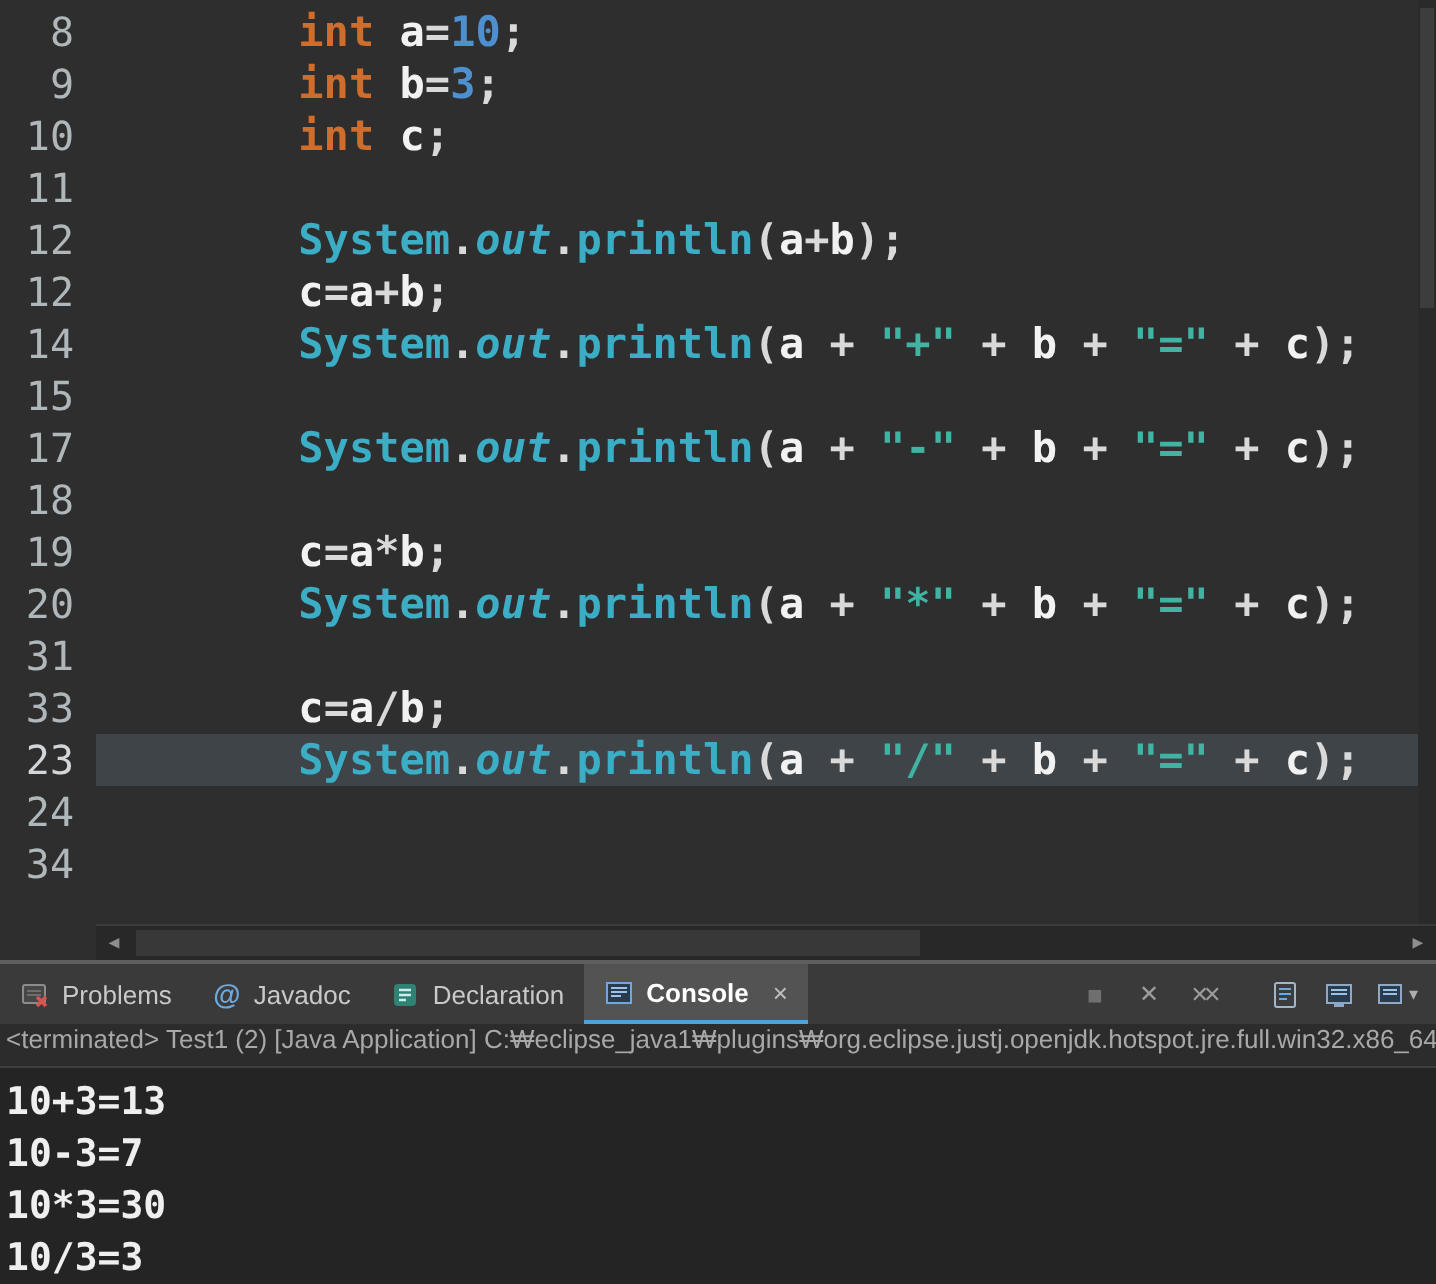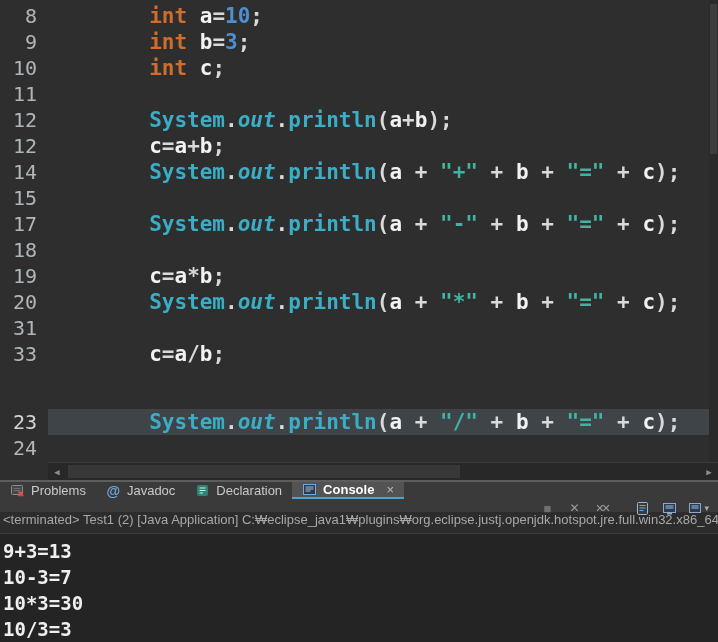--- a/index.html
+++ b/index.html
@@ -3,21 +3,21 @@
 <meta charset="utf-8">
 <style>
   * { margin:0; padding:0; box-sizing:border-box; }
   html,body { width:718px; height:642px; overflow:hidden; background:#2E2E2E; }
   .ide { position:relative; width:718px; height:642px; font-family:"DejaVu Sans Mono", monospace; }
 
   
   .editor { position:absolute; top:0; left:0; width:718px; height:480px; background:var(--editor-background,#2E2E2E); overflow:hidden; }
   .code-area { position:absolute; top:3px; left:0; right:0; bottom:18px; overflow:hidden; }
   .line { display:flex; height:26px; line-height:26px; font-size:21px; font-weight:bold; white-space:pre; }
-  .line.current { background:linear-gradient(to right, transparent 48px, var(--current-line-highlight,#3F4448) 48px);margin-top:42px; }
+  .line.current { background:linear-gradient(to right, transparent 48px, var(--current-line-highlight,#3F4448) 48px); }
   .gutter { flex:none; width:48px; text-align:right; padding-right:11px; color:#AFB7BB; font-size:20px; font-weight:normal; }
   .line.current .gutter { color:#D2D6D8; }
   .codetext { flex:1; }
   .tk-k  { color:var(--keyword,#CE6D2C); }
   .tk-v  { color:#F2F2F2; }
   .tk-p  { color:var(--plain-code,#D9D9D9); }
   .tk-n  { color:var(--number,#4E8FD0); }
   .tk-cls{ color:var(--class-and-method,#3BAEC6); }
   .tk-fld{ color:var(--class-and-method,#3BAEC6); font-style:italic; }
   .tk-m  { color:var(--class-and-method,#3BAEC6); }
@@ -26,21 +26,21 @@
   .vscroll { position:absolute; top:0; right:0; width:9px; height:462px; background:#2A2A2A; }
   .vthumb  { position:absolute; top:4px; left:1px; width:7px; height:150px; background:#3D3D3D; }
 
   .hscroll { position:absolute; left:48px; right:0; bottom:0; height:18px; background:#282828; border-top:1px solid #3A3A3A; display:flex; align-items:center; }
   .harrow  { flex:none; width:18px; text-align:center; color:#8E8E8E; font-size:9px; }
   .htrack  { flex:1; height:100%; position:relative; }
   .hthumb  { position:absolute; left:2px; top:2px; height:13px; width:392px; background:#383838; }
 
   
   .panel { position:absolute; left:0; top:480px; width:718px; height:162px; background:#3A3A3A; border-top:2px solid #5E5E5E; }
-  .tabbar { height:30px; display:flex; align-items:stretch; background:#3A3A3A; font-family:"Liberation Sans", sans-serif;flex-direction:column; }
+  .tabbar { height:30px; display:flex; align-items:stretch; background:#3A3A3A; font-family:"Liberation Sans", sans-serif; }
   .tabs { display:flex; align-items:stretch; }
   .tab { display:flex; align-items:center; gap:6px; padding:0 10px; color:#C9C9C9; font-size:13px; cursor:default; }
   .tab.active { background:var(--active-tab-background,#535353); color:#FFFFFF; font-weight:bold; border-bottom:2px solid #4FA3D5; }
   .tabicon { display:inline-flex; width:15px; height:15px; align-items:center; justify-content:center; }
   .tabclose { margin-left:6px; color:#BDBDBD; font-size:13px; font-weight:normal; }
   .at { color:#6FA8DC; font:bold 14px "Liberation Sans", sans-serif; }
 
   .toolbar { margin-left:auto; display:flex; align-items:center; gap:11px; padding-right:9px; }
   .tbtn { display:inline-flex; align-items:center; justify-content:center; min-width:16px; height:18px; }
   .tbtn.sep { margin-left:14px; }
@@ -158,20 +158,20 @@
             <svg width="15" height="15" viewBox="0 0 15 15">
               <rect x="1.5" y="2.5" width="11" height="9" fill="#2B3B4E" stroke="#8FA8C8"></rect>
               <path d="M3.5 5h7M3.5 7h7" stroke="#9CC3E8" stroke-width="1"></path>
             </svg>
             <span class="dd">▾</span>
           </span>
         </div>
     </div>
     <div class="chead">&lt;terminated&gt; Test1 (2) [Java Application] C:₩eclipse_java1₩plugins₩org.eclipse.justj.openjdk.hotspot.jre.full.win32.x86_64</div>
     <div class="cout">
-        <div class="outline">9+3=13</div>
+        <div class="outline">10+3=13</div>
         <div class="outline">10-3=7</div>
         <div class="outline">10*3=30</div>
         <div class="outline">10/3=3</div>
       </div>
   </div>
 
 </div>
 
 </body></html>

